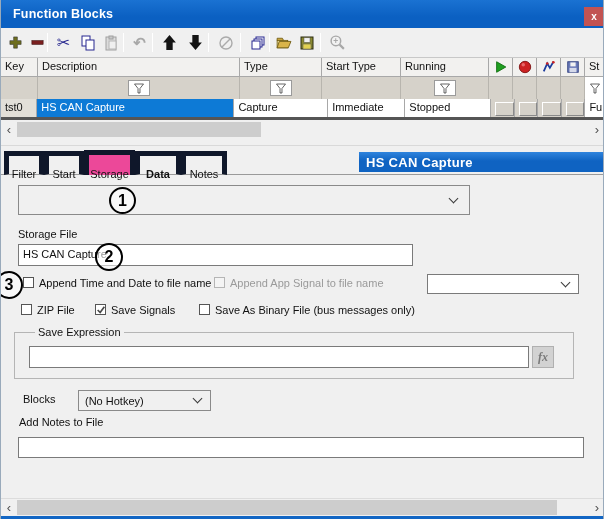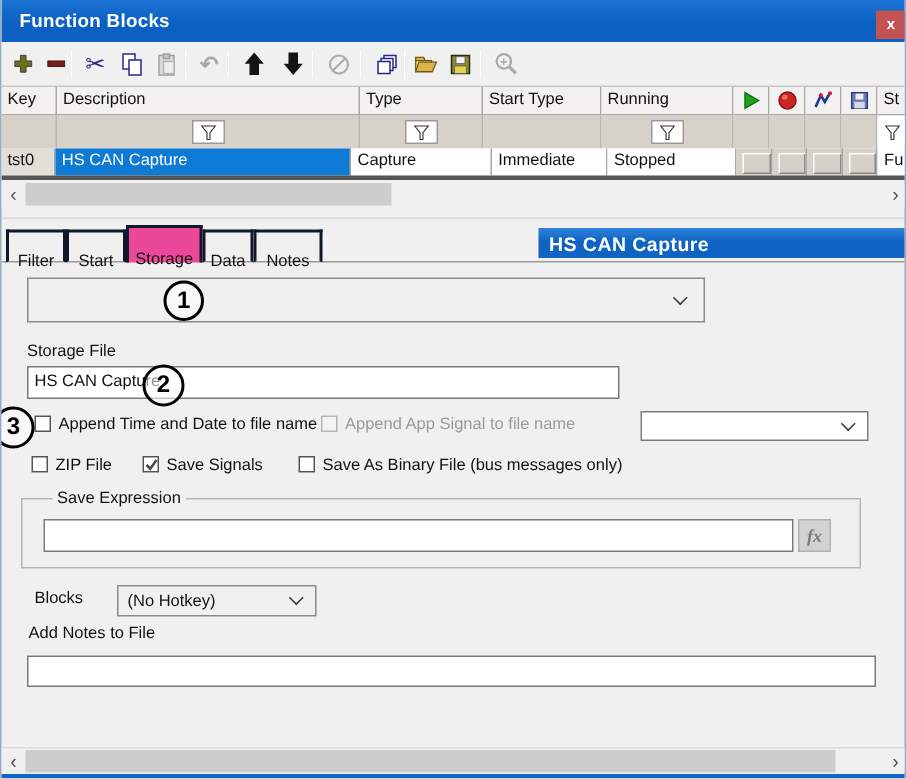--- a/index.html
+++ b/index.html
@@ -39,21 +39,21 @@
 
   
   .hscroll{left:0;width:604px;height:17px;background:#f0f0f0;}
   .sb-arrow{position:absolute;top:0;width:16px;height:17px;color:#505050;font-size:13px;
             display:flex;align-items:center;justify-content:center;}
   .sb-thumb{position:absolute;top:1px;height:15px;background:#cdcdcd;}
   .gapline{left:0;top:145px;width:604px;height:1px;background:#d9d9d9;}
 
   
   .tabrow{left:0;top:150px;width:604px;height:25px;display:flex;align-items:flex-end;}
-  .tab{height:22px;border:2px solid #0f172a;border-bottom:1px solid #9a9a9a;background:#f0f0f0;
+  .tab{height:22px;border:5px solid #0f172a;border-bottom:1px solid #9a9a9a;background:#f0f0f0;
        display:flex;align-items:center;justify-content:center;padding-top:18px;}
   .tab.active{height:25px;background:#ec4899;border-bottom:none;z-index:2;}
   .tabfill{flex:1;height:1px;border-bottom:1px solid #9a9a9a;}
   .banner{left:358px;top:152px;width:245px;height:20px;background:linear-gradient(#2f84dd,#0f63c2 45%);
           color:#fff;font-weight:bold;font-size:13px;display:flex;align-items:center;padding-left:7px;letter-spacing:.3px;}
 
   
   .combo{background:#f0f0f0;border:1px solid #8a8a8a;display:flex;align-items:center;}
   .combo.white{background:#fff;border:1px solid #7a7a7a;}
   .chev{width:7px;height:7px;border-right:1.5px solid #3a3a3a;border-bottom:1.5px solid #3a3a3a;
@@ -259,21 +259,21 @@
     <div class="sb-thumb" style="left:16px;width:244px;"></div>
     <div class="sb-arrow" style="left:588px;">›</div>
   </div>
   <div class="abs gapline"></div>
 
   <div class="abs tabrow">
     <div style="width:3px;border-bottom:1px solid #9a9a9a;height:1px;"></div>
     <div class="tab" style="width:40px;">Filter</div>
     <div class="tab" style="width:40px;">Start</div>
     <div class="tab active" style="width:51px;">Storage</div>
-    <div class="tab" style="width:34px;">Data</div>
+    <div class="tab" style="width:46px;font-weight:bold;">Data</div>
     <div class="tab" style="width:46px;">Notes</div>
     <div class="tabfill"></div>
   </div>
   <div class="abs banner">HS CAN Capture</div>
 
   <div class="abs combo" style="left:17px;top:185px;width:452px;height:30px;">
     <span class="chev"></span>
   </div>
 
   <div class="abs" style="left:17px;top:228px;text-align:right;">Storage File</div>

